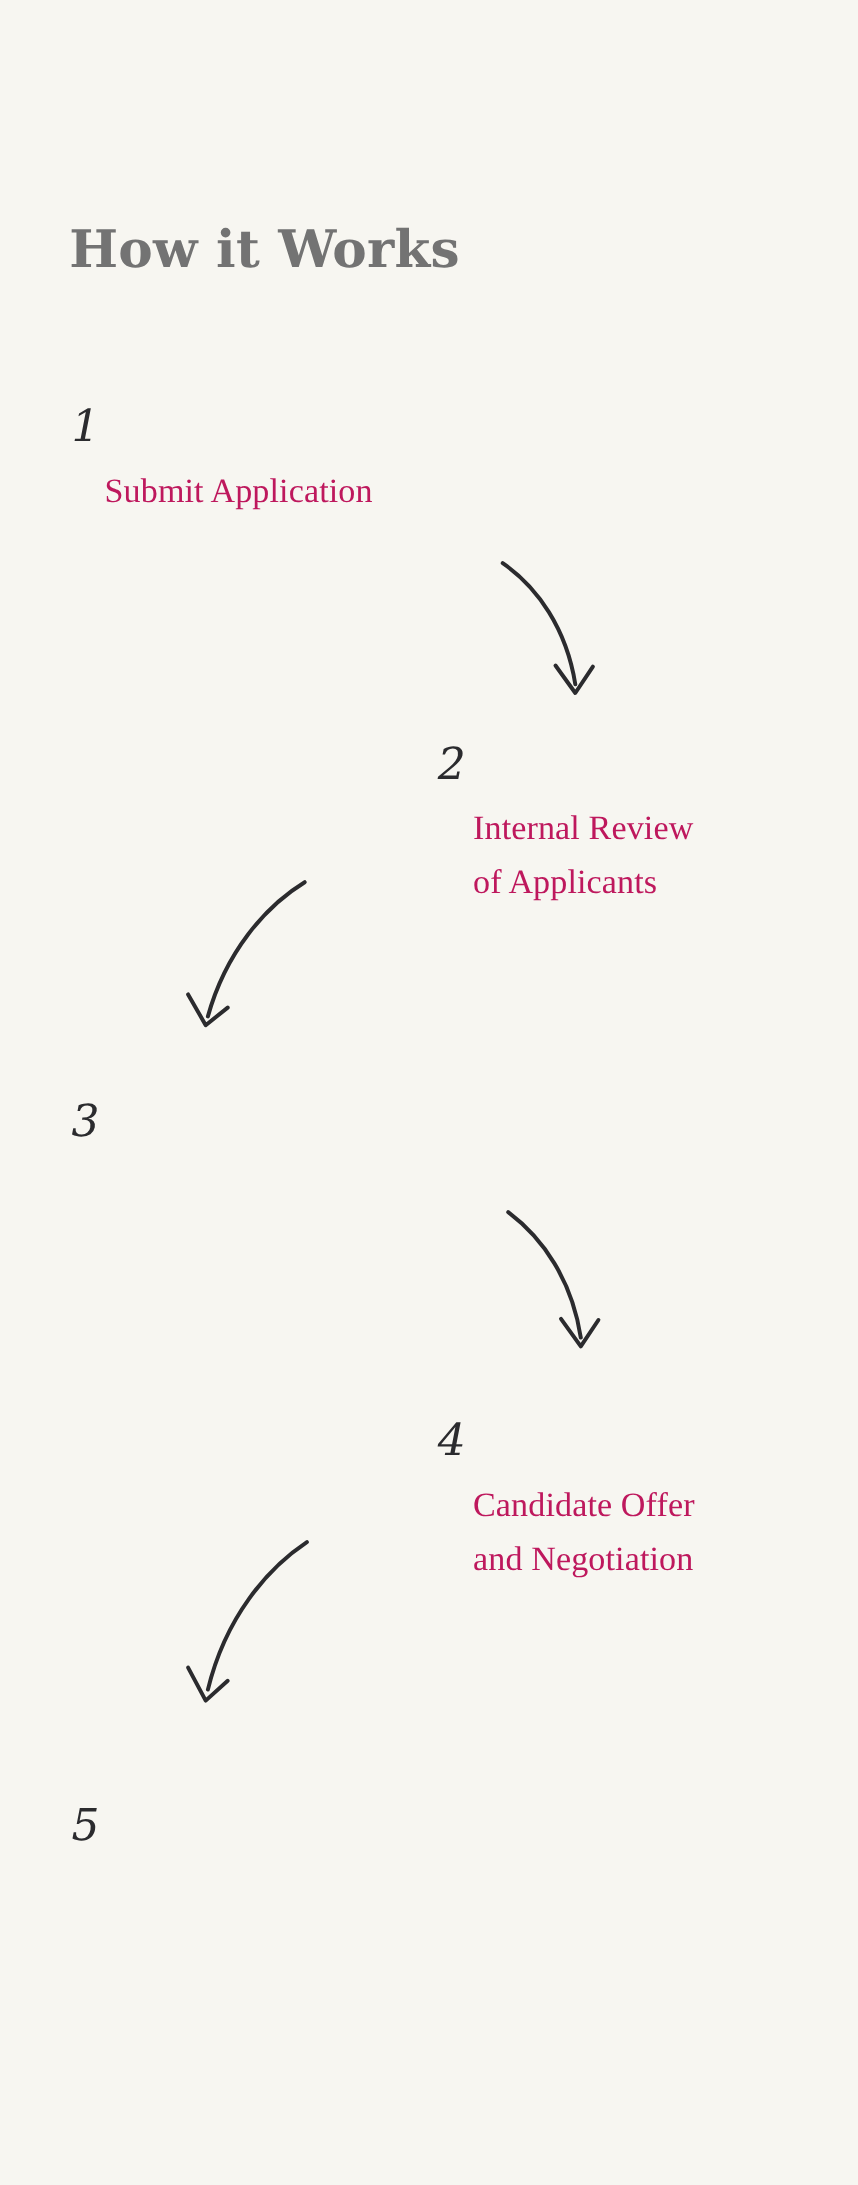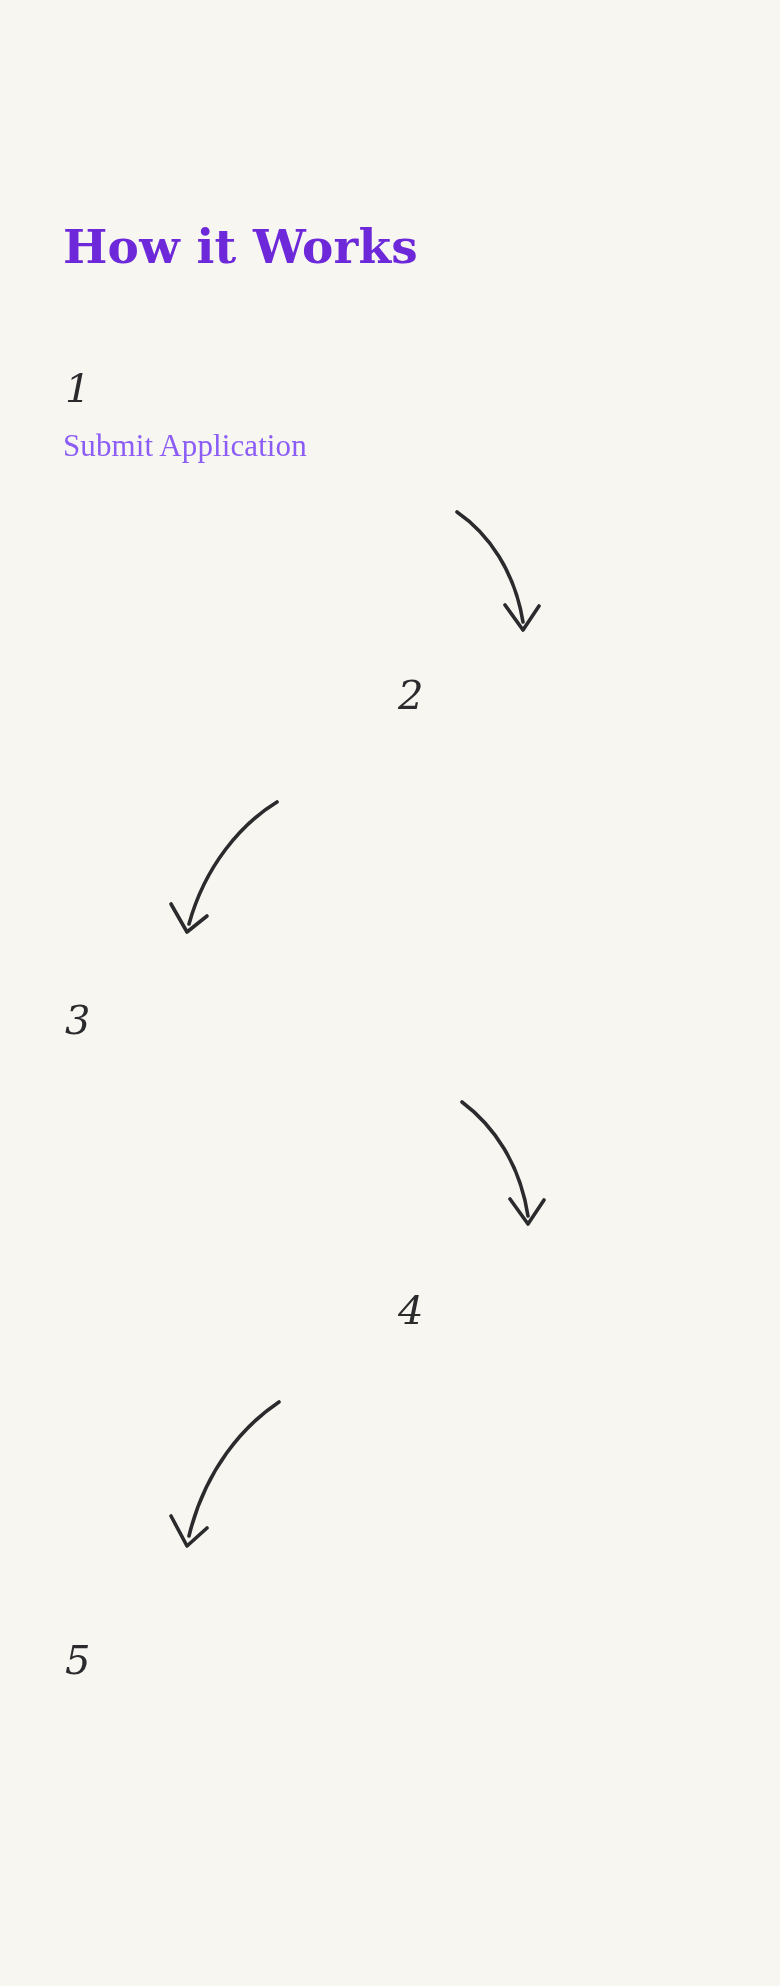--- a/index.html
+++ b/index.html
@@ -19,26 +19,26 @@
     position: relative;
     width: 780px;
     height: 1986px;
     background: #f7f6f1;
   }
 
   
   #page-title {
     position: absolute;
     left: 63px;
-    top: 191px;
+    top: 172px;
     font-family: "DejaVu Serif", "Liberation Serif", serif;
     font-size: 47px;
     font-weight: 700;
     letter-spacing: 0.2px;
-    color: #6d28d9;
+    color: #737373;
     line-height: 1.05;
     white-space: nowrap;
   }
 
   
   .step {
     position: absolute;
   }
   .step-number {
     font-family: "DejaVu Serif", "Liberation Serif", serif;
@@ -48,24 +48,25 @@
     color: #2b2b2e;
     line-height: 1;
     letter-spacing: 0.5px;
     transform: skewX(-5deg) rotate(-3deg);
     transform-origin: left bottom;
   }
   .step-label {
     font-family: "Liberation Serif", "DejaVu Serif", serif;
     font-size: 31px;
     font-weight: 400;
-    color: #8b5cf6;
+    color: #be185d;
     line-height: 1.58;
     letter-spacing: 0.1px;
     white-space: pre-line;
+    margin-left: 32px;
   }
 
   
   #step-1 { left: 63px;  top: 368px; }
   #step-2 { left: 398px; top: 675px; }
   #step-3 { left: 63px;  top: 1000px; }
   #step-4 { left: 398px; top: 1290px; }
   #step-5 { left: 63px;  top: 1640px; }
 
   #step-1 .step-number,
@@ -115,20 +116,22 @@
 
   <svg class="arrow-svg" id="arrow-1" viewBox="0 0 120 170">
     <path class="arrow-path" d="M 2 2 C 34 24, 60 62, 68 112"></path>
     <path class="arrow-head" d="M 50 95 L 68 120 L 84 96"></path>
   </svg>
 
   <div class="step" id="step-2">
     <div class="step-number-wrap">
       <span class="step-number">2</span>
     </div>
+    <div class="step-label">Internal Review
+of Applicants</div>
   </div>
 
   <svg class="arrow-svg" id="arrow-2" viewBox="0 0 130 180">
     <path class="arrow-path" d="M 122 2 C 86 24, 50 66, 34 124"></path>
     <path class="arrow-head" d="M 16 104 L 32 132 L 52 116"></path>
   </svg>
 
   <div class="step" id="step-3">
     <div class="step-number-wrap">
       <span class="step-number">3</span>
@@ -137,20 +140,22 @@
 
   <svg class="arrow-svg" id="arrow-3" viewBox="0 0 120 175">
     <path class="arrow-path" d="M 2 2 C 34 26, 60 64, 68 116"></path>
     <path class="arrow-head" d="M 50 99 L 68 124 L 84 100"></path>
   </svg>
 
   <div class="step" id="step-4">
     <div class="step-number-wrap">
       <span class="step-number">4</span>
     </div>
+    <div class="step-label">Candidate Offer
+and Negotiation</div>
   </div>
 
   <svg class="arrow-svg" id="arrow-4" viewBox="0 0 130 220">
     <path class="arrow-path" d="M 124 2 C 88 26, 50 70, 34 136"></path>
     <path class="arrow-head" d="M 16 116 L 32 146 L 52 128"></path>
   </svg>
 
   <div class="step" id="step-5">
     <div class="step-number-wrap">
       <span class="step-number">5</span>

